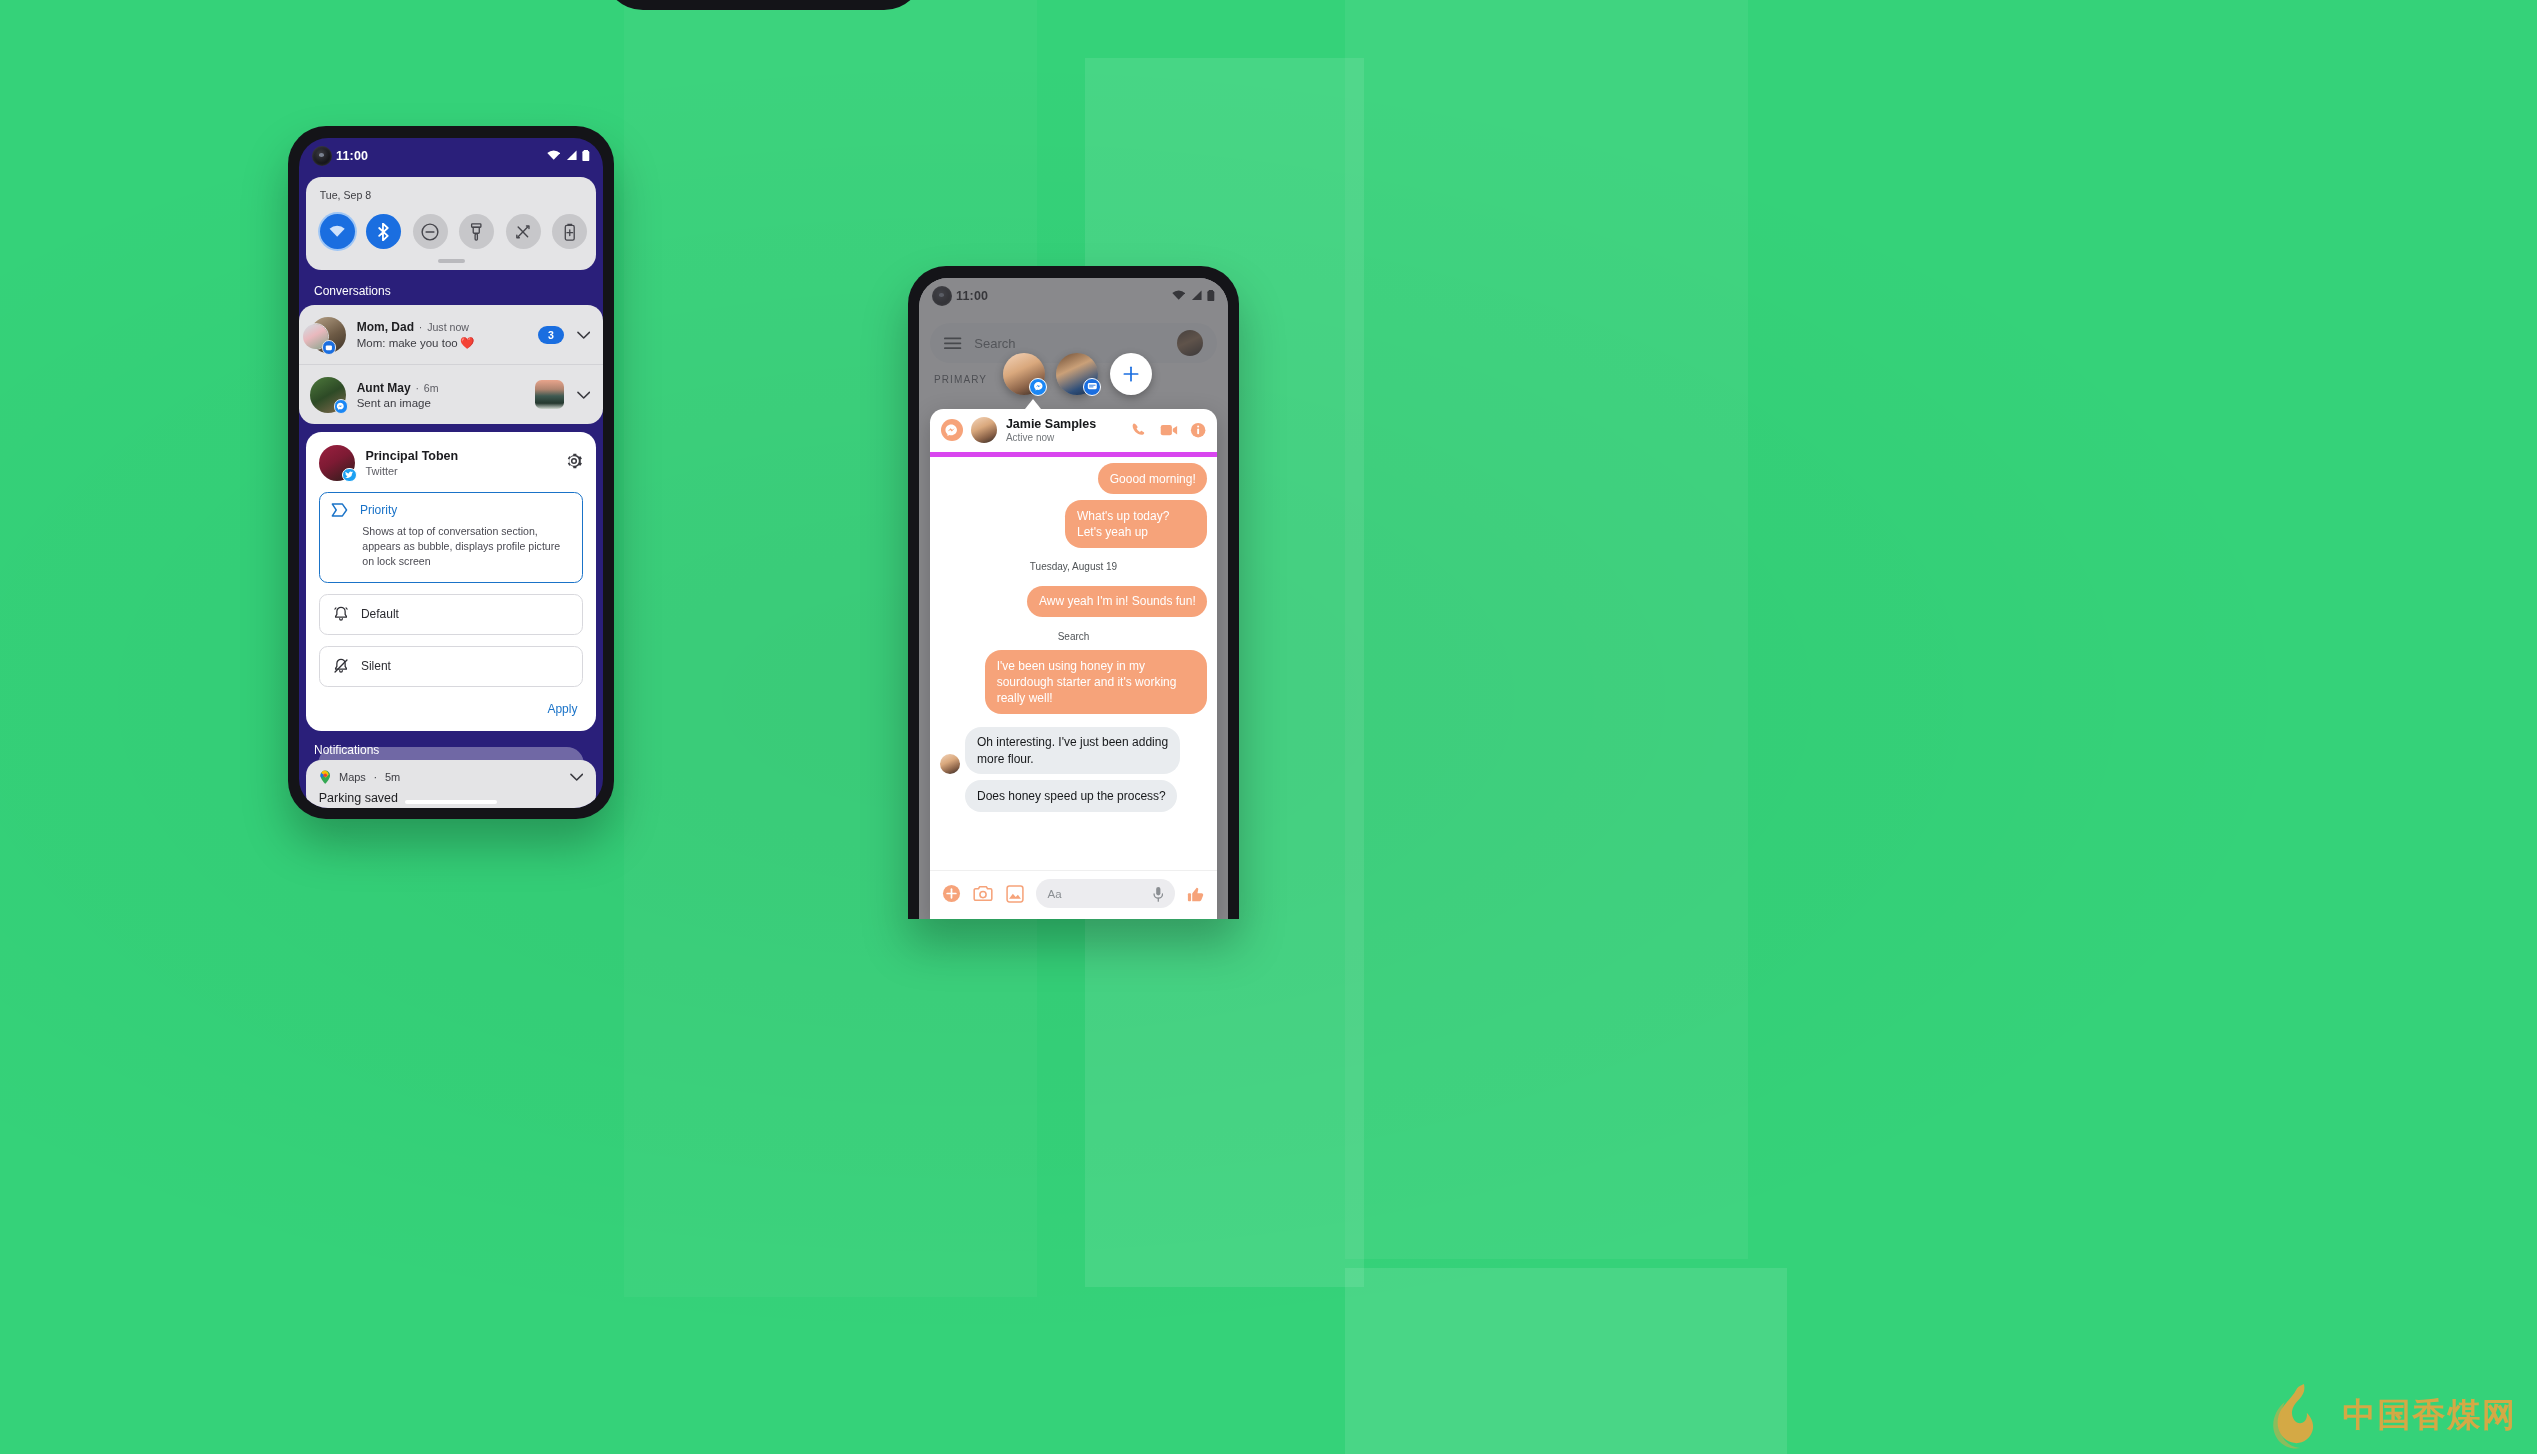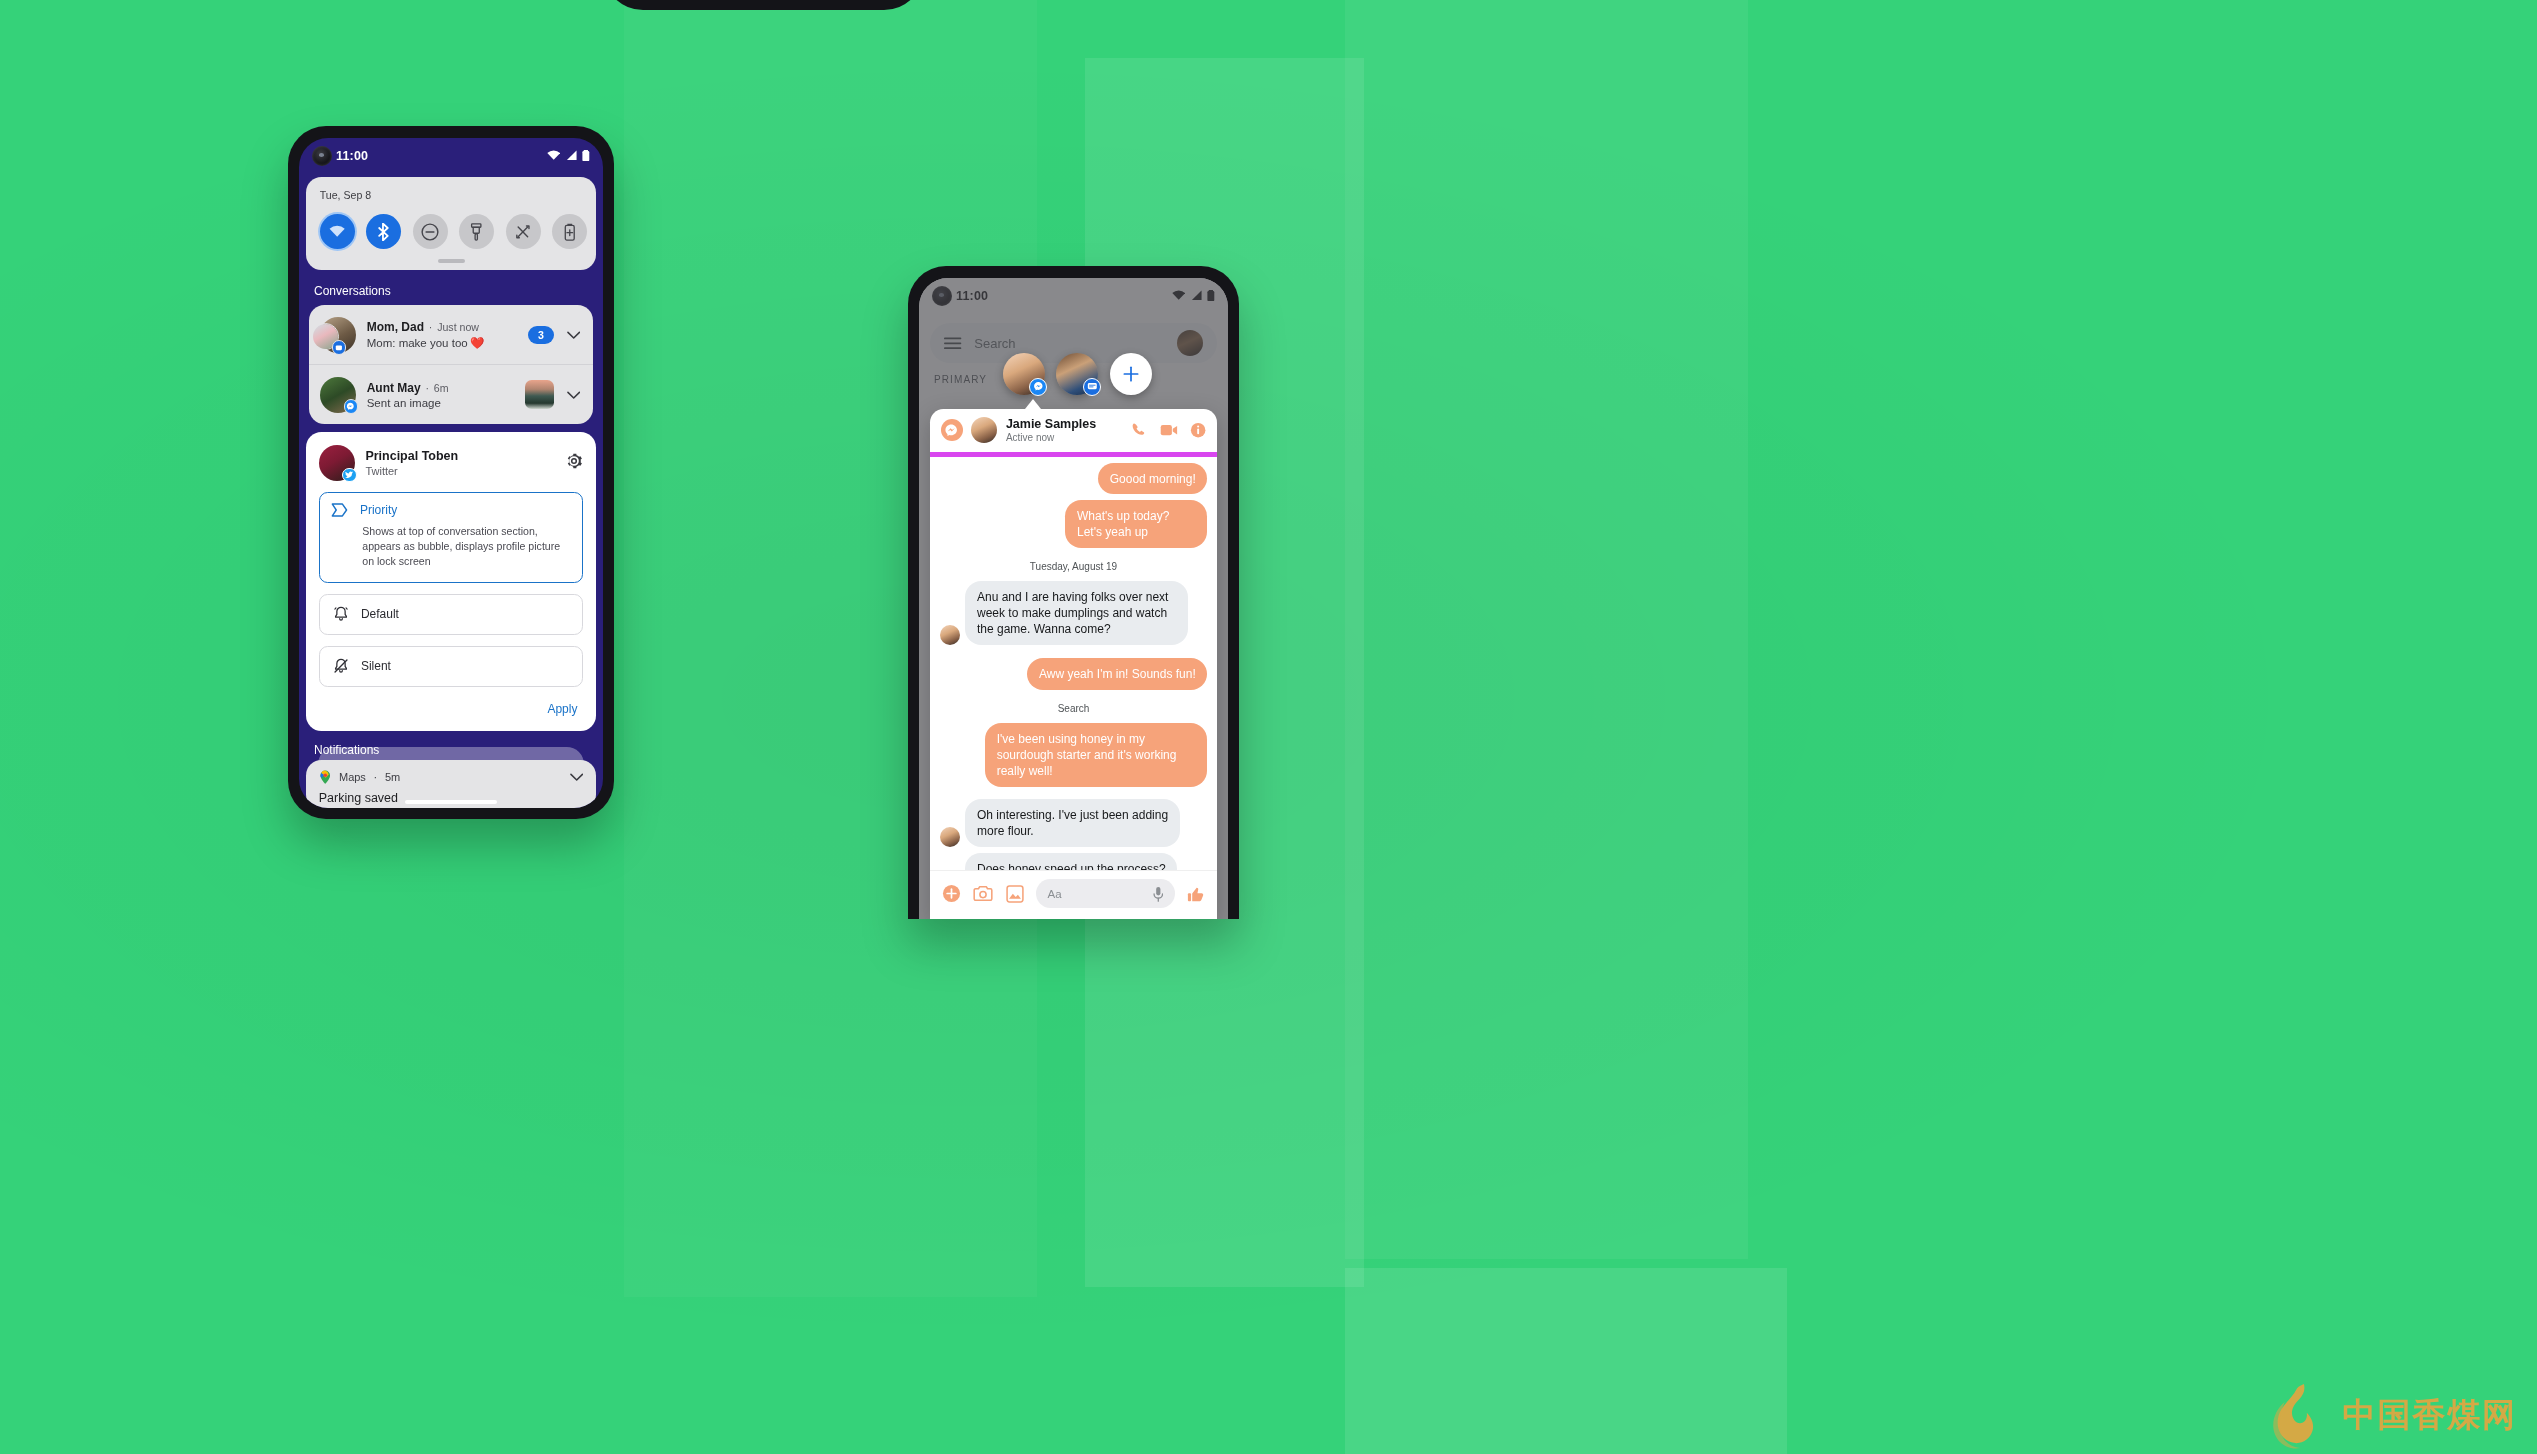--- a/index.html
+++ b/index.html
@@ -76,21 +76,21 @@
   }
   .qs-tile.on { background: #1a6ee0; }
   .qs-tile.on.ring { box-shadow: 0 0 0 1.9px #9fc6f5; }
   #qs-handle { width: 27px; height: 3.8px; border-radius: 2.9px; background: #b9b9bd; margin: 9.6px auto 0 auto; }
 
   
   .section-title { color: #fff; font-size: 12px; padding: 13.4px 15.4px 7.7px 15.4px; font-weight: 400; }
 
   
   #conv-card {
-    margin: 0 10px; background: #e4e4e6;
+    margin: 0 0; background: #e4e4e6;
     border-radius: 15.4px; overflow: hidden;
   }
   .conv-row { display: flex; align-items: center; padding: 11.5px 11.5px; gap: 10.6px; }
   .conv-row + .conv-row { border-top: 1px solid #d2d2d6; }
   .avatar {
     width: 36px; height: 36px; border-radius: 50%;
     flex: 0 0 auto; position: relative; overflow: visible;
   }
   .avatar .face { width:100%; height:100%; border-radius:50%; overflow:hidden; }
   .badge-app {
@@ -601,26 +601,20 @@
         <div class="msg-row out">
           <div class="bub out">Goood morning!</div>
         </div>
 
         <div class="msg-row out">
           <div class="bub out" style="max-width:53%;">What's up today? Let's yeah up</div>
         </div>
 
         <div class="day-sep">Tuesday, August 19</div>
 
-        <div class="msg-row">
-          <div class="msg-av">
-              <div class="ph-jamie"></div>
-            </div>
-          <div class="bub in" style="max-width:83%;">Anu and I are having folks over next week to make dumplings and watch the game. Wanna come?</div>
-        </div>
 
         <div class="msg-row out" style="margin-top:13.4px;">
           <div class="bub out">Aww yeah I'm in! Sounds fun!</div>
         </div>
 
         <div class="day-sep">Search</div>
 
         <div class="msg-row out">
           <div class="bub out" style="max-width:83%;">I've been using honey in my sourdough starter and it's working really well!</div>
         </div>

